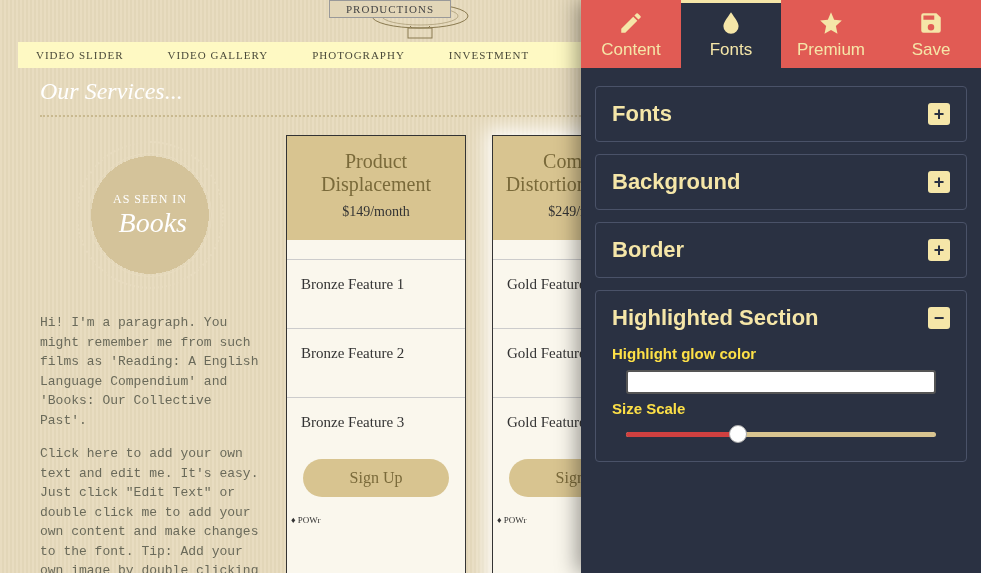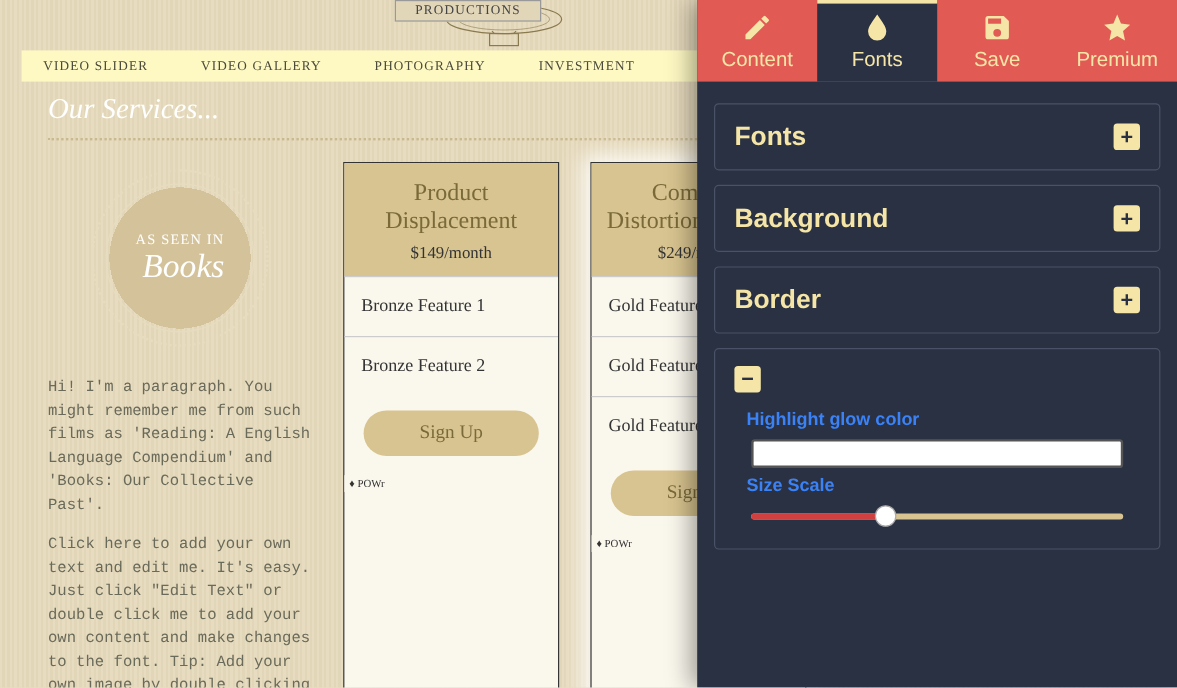--- a/index.html
+++ b/index.html
@@ -24,45 +24,45 @@
 .seal::before { content: ''; position: absolute; inset: 6px; border: 2px dotted #e8dcc0; border-radius: 50%; }
 .seal::after { content: ''; position: absolute; inset: 18px; border: 1px solid #e8dcc0; border-radius: 50%; }
 .seal-inner { text-align: right; color: #fff; z-index: 1; }
 .seal-top { font-size: 12px; letter-spacing: 1px; }
 .seal-bot { font-family: cursive; font-size: 28px; font-style: italic; }
 
 .para { font-family: 'Courier New', monospace; font-size: 13px; line-height: 1.5; color: #6a6a5a; margin-bottom: 14px; }
 
 .pricing-card { width: 180px; border: 1px solid #333; background: #faf7ed; position: relative; }
 .pricing-card.highlighted { box-shadow: 0 0 18px 6px rgba(255,255,255,0.9); }
-.pc-head { background: #d8c490; text-align: center; padding: 14px 8px 10px; }
+.pc-head { background: #d8c490; text-align: center; padding: 14px 8px 20px; }
 .pc-title { font-family: Georgia, serif; font-size: 20px; color: #7a6a3a; line-height: 1.15; }
 .pc-price { font-family: Georgia, serif; font-size: 14px; color: #333; margin-top: 8px; }
-.pc-feature { padding: 16px 14px; font-family: Georgia, serif; font-size: 15px; color: #333; border-top: 1px solid #ccc; }
+.pc-feature { padding: 16px 14px; font-family: Georgia, serif; font-size: 15px; color: #333; border-top: 1px solid #ccc; margin-top: 19px; }
 .pc-signup { background: #d8c490; margin: 12px 16px 16px; padding: 10px; text-align: center; font-family: Georgia, serif; color: #7a6a3a; cursor: pointer; border-radius: 19px; }
 .pc-foot { font-size: 9px; color: #333; padding: 2px 4px; background: #faf7ed; }
 
 
 .panel { position: absolute; top: 0; right: 0; bottom: 0; width: 400px; background: #2a3142; box-shadow: -4px 0 20px rgba(0,0,0,0.4); display: flex; flex-direction: column; font-family: Arial, Helvetica, sans-serif; }
 
 .tabs { display: flex; background: #e15b54; }
 .tab { flex: 1; text-align: center; padding: 10px 0 8px; cursor: pointer; color: #f5e6a8; position: relative; }
 .tab.active { background: #2a3142; }
 .tab.active::before { content: ''; position: absolute; top: 0; left: 0; right: 0; height: 3px; background: #f5e6a8; }
 .tab svg { width: 26px; height: 26px; display: block; margin: 0 auto 4px; fill: #f5e6a8; }
 .tab-label { font-size: 17px; display: block; }
 
 .sections { flex: 1; overflow-y: auto; padding: 18px 14px; }
 .sect { border: 1px solid #4a5268; border-radius: 4px; margin-bottom: 12px; padding: 14px 16px; }
 .sect-head { display: flex; justify-content: space-between; align-items: center; cursor: pointer; }
 .sect-title { color: #f5e6a8; font-size: 22px; font-weight: bold; }
 .sect-toggle { width: 22px; height: 22px; background: #f5e6a8; border-radius: 3px; color: #2a3142; display: flex; align-items: center; justify-content: center; font-size: 18px; font-weight: bold; }
 
 .sect-body { margin-top: 14px; }
-.field-label { color: #3b82f6; font-size: 15px; font-weight: bold; margin: 6px 0 8px 10px; }
+.field-label { color: #fde047; font-size: 15px; font-weight: bold; margin: 6px 0 8px 0; }
 .color-input { width: calc(100% - 28px); margin-left: 14px; height: 24px; border: 2px solid #555; background: #fff; border-radius: 3px; }
 
 .slider-wrap { position: relative; margin: 8px 14px 4px; height: 18px; }
 .slider-track { position: absolute; top: 7px; left: 0; right: 0; height: 5px; background: #d8c490; border-radius: 3px; }
 .slider-fill { position: absolute; top: 7px; left: 0; height: 5px; background: #d04040; border-radius: 3px; width: 36%; }
 .slider-thumb { position: absolute; top: 0; left: 36%; width: 18px; height: 18px; background: #fff; border-radius: 50%; border: 1px solid #aaa; margin-left: -9px; cursor: grab; }
 
 .airship { position: absolute; top: 2px; left: 370px; }
 </style>
 </head>
@@ -105,20 +105,21 @@
       <p class="para">Click here to add your own text and edit me. It's easy. Just click "Edit Text" or double click me to add your own content and make changes to the font. Tip: Add your own image by double clicking the image and clicking Change Image.'</p>
     </div>
 
     <div class="pricing-card">
       <div class="pc-head">
         <div class="pc-title">Product Displacement</div>
         <div class="pc-price">$149/month</div>
       </div>
       <div class="pc-feature">Bronze Feature 1</div>
       <div class="pc-feature">Bronze Feature 2</div>
+      <div class="pc-feature">Bronze Feature 3</div>
       <div class="pc-signup">Sign Up</div>
       <div class="pc-foot">♦ POWr</div>
     </div>
 
     <div class="pricing-card highlighted">
       <div class="pc-head">
         <div class="pc-title">Complete Distortion Package</div>
         <div class="pc-price">$249/month</div>
       </div>
       <div class="pc-feature">Gold Feature 1</div>
@@ -139,29 +140,29 @@
       <span class="tab-label">Content</span>
     </div>
     <div class="tab active">
       <svg viewBox="0 0 24 24">
           <path d="M12 2C8 8 5 11.5 5 15a7 7 0 0 0 14 0c0-3.5-3-7-7-13z"></path>
         </svg>
       <span class="tab-label">Fonts</span>
     </div>
     <div class="tab">
       <svg viewBox="0 0 24 24">
+          <path d="M12 2l2.9 6.9L22 9.8l-5.5 4.9L18 22l-6-3.5L6 22l1.5-7.3L2 9.8l7.1-.9z"></path>
+        </svg>
+      <span class="tab-label">Premium</span>
+    </div>
+    <div class="tab">
+      <svg viewBox="0 0 24 24">
           <path d="M17 3H5a2 2 0 0 0-2 2v14a2 2 0 0 0 2 2h14a2 2 0 0 0 2-2V7l-4-4zM12 19a3 3 0 1 1 0-6 3 3 0 0 1 0 6zM15 9H5V5h10v4z"></path>
         </svg>
       <span class="tab-label">Save</span>
-    </div>
-    <div class="tab">
-      <svg viewBox="0 0 24 24">
-          <path d="M12 2l2.9 6.9L22 9.8l-5.5 4.9L18 22l-6-3.5L6 22l1.5-7.3L2 9.8l7.1-.9z"></path>
-        </svg>
-      <span class="tab-label">Premium</span>
     </div>
   </div>
 
   <div class="sections">
     <div class="sect">
       <div class="sect-head">
         <span class="sect-title">Fonts</span>
         <span class="sect-toggle">+</span>
       </div>
     </div>
@@ -175,20 +176,21 @@
 
     <div class="sect">
       <div class="sect-head">
         <span class="sect-title">Border</span>
         <span class="sect-toggle">+</span>
       </div>
     </div>
 
     <div class="sect">
       <div class="sect-head">
+        <span class="sect-title">Highlighted Section</span>
         <span class="sect-toggle">−</span>
       </div>
       <div class="sect-body">
         <div class="field-label">Highlight glow color</div>
         <div class="color-input" title="#ffffff"></div>
 
         <div class="field-label">Size Scale</div>
         <div class="slider-wrap">
           <div class="slider-track"></div>
           <div class="slider-fill"></div>

